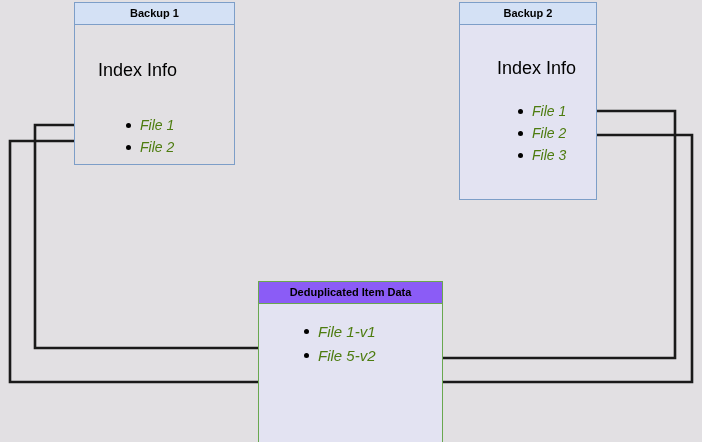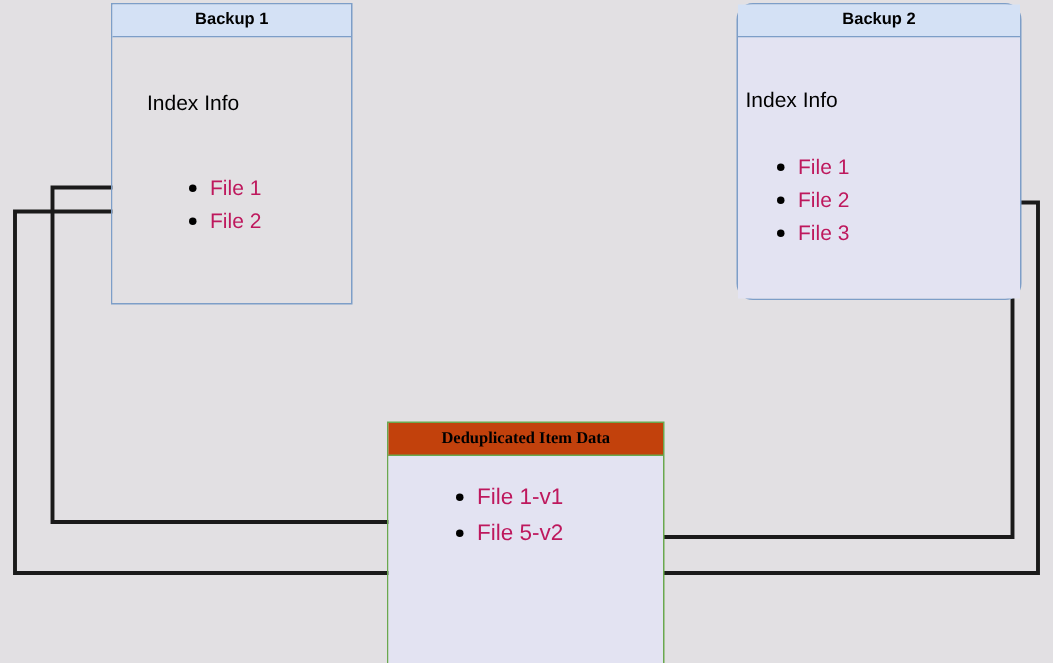--- a/index.html
+++ b/index.html
@@ -19,39 +19,39 @@
     text-align:center;font-weight:bold;font-size:11px;color:#000;
   }
   .box .body{box-sizing:border-box;width:100%;position:relative;}
 
   
   .box-blue{border:1.6px solid #7d9ec8;}
   .box-blue .hdr{background:#d4e1f5;border-bottom:1.6px solid #7d9ec8;}
 
   
   .box-green{border:1.6px solid #6aa84f;}
-  .box-green .hdr{background:#c2410c;border-bottom:1.6px solid #6aa84f;font-family:Liberation Serif, serif;}
+  .box-green .hdr{background:#8b5cf6;border-bottom:1.6px solid #6aa84f;}
 
-  #backup1{left:74px;top:2px;width:161px;height:201px;}
+  #backup1{left:74px;top:2px;width:161px;height:163px;}
   #backup1 .body{height:calc(100% - 22px);background:#e2e0e3;}
-  #backup2{left:491px;top:2px;width:190px;height:198px;border-radius:11px;}
+  #backup2{left:459px;top:2px;width:138px;height:198px;}
   #backup2 .body{height:calc(100% - 22px);background:#e3e3f2;}
   #dedup{left:258px;top:281px;width:185px;height:163px;}
   #dedup .body{height:calc(100% - 22px);background:#e3e3f2;}
 
   .index-label{
-    position:absolute;font-size:14px;color:#000;white-space:nowrap;text-align:right;
+    position:absolute;font-size:18px;color:#000;white-space:nowrap;text-align:right;
   }
   #b1-index{left:24px;top:41px;}
   #b2-index{left:24px;top:39px;}
 
   .filelist{position:absolute;margin:0;padding:0;list-style:none;}
   .filelist li{
-    font-size:14px;color:#be185d;white-space:nowrap;
-    height:22px;line-height:22px;position:relative;padding-left:18px;
+    font-size:14px;color:#4d7c0f;white-space:nowrap;
+    height:22px;line-height:22px;position:relative;padding-left:18px;font-style:italic;
   }
   .filelist li::before{
     content:"";position:absolute;left:4px;top:9px;
     width:5px;height:5px;border-radius:50%;background:#000;
   }
   #b1-files{left:55px;top:109px;}
   #b2-files{left:45px;top:96px;}
   #dd-files{left:40px;top:52px;}
   #dd-files li{height:24px;line-height:24px;font-size:15px;}
 </style>

